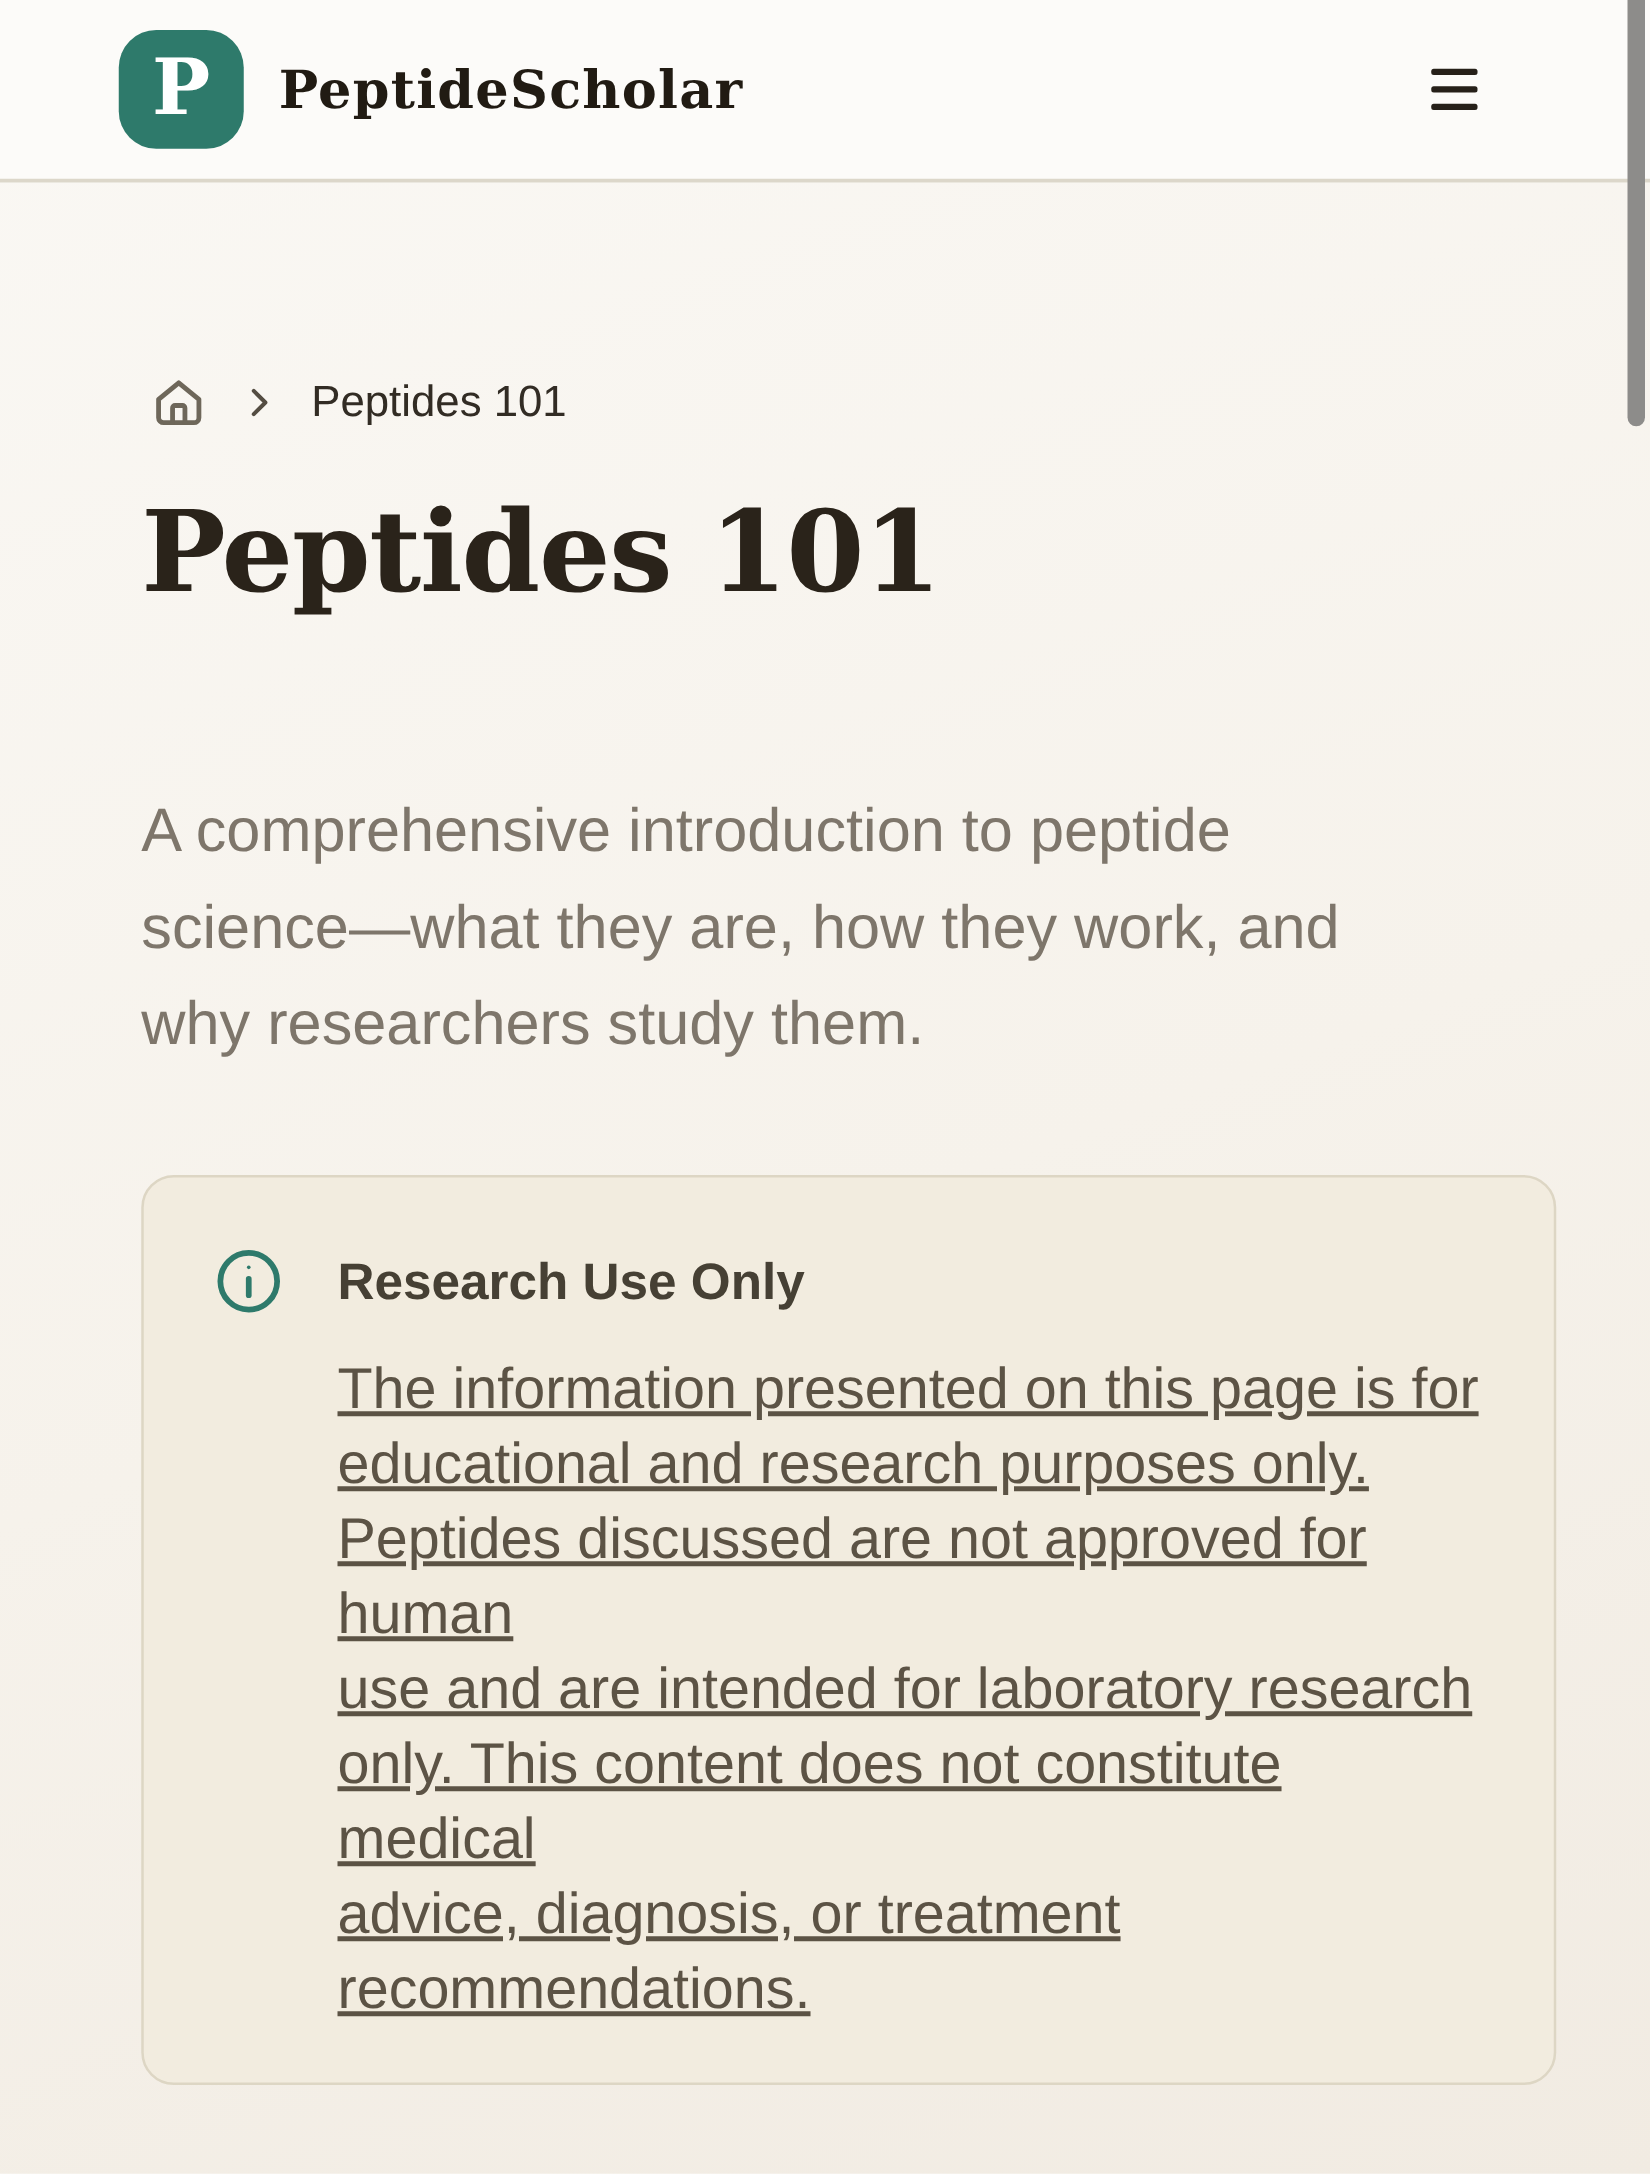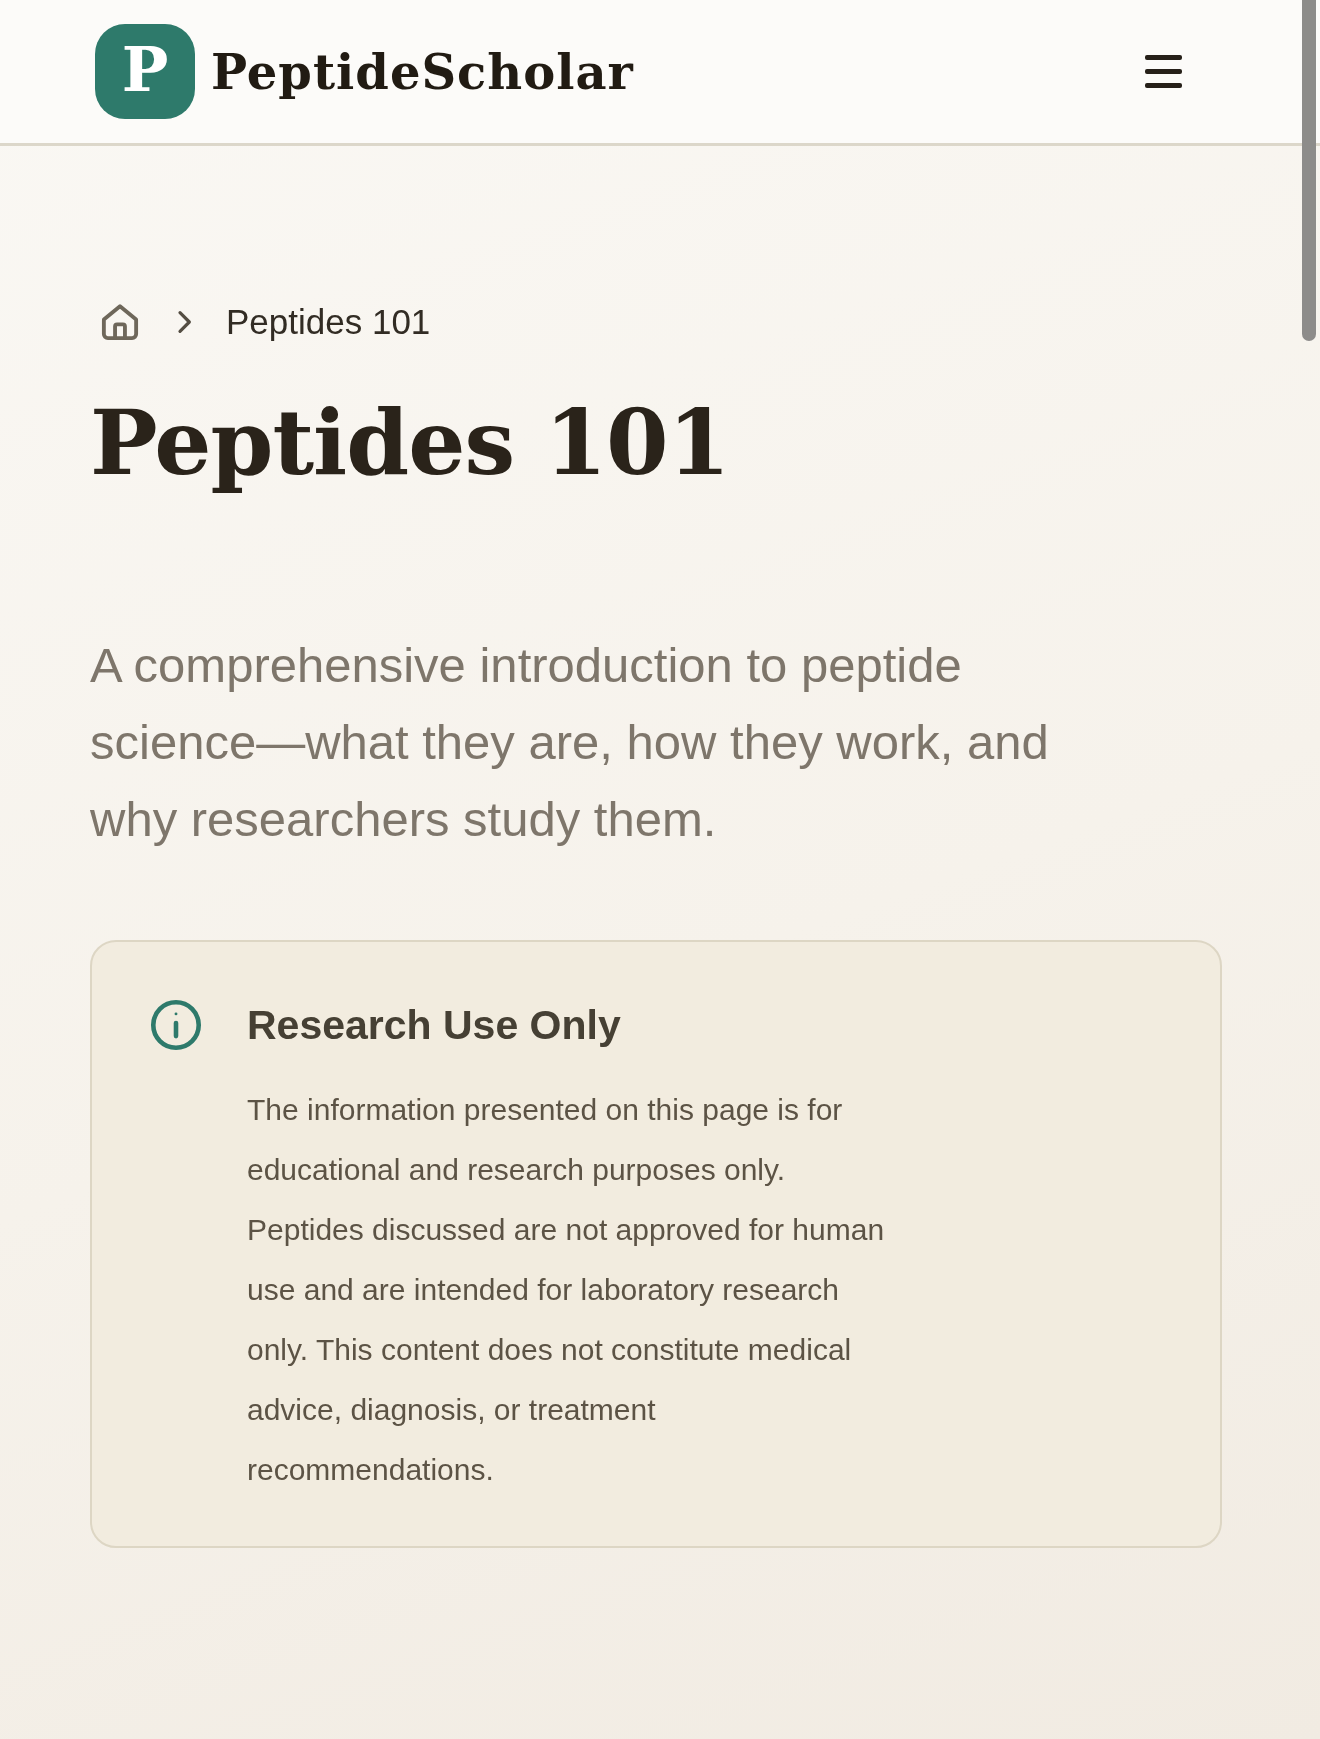--- a/index.html
+++ b/index.html
@@ -35,31 +35,31 @@
     border-bottom:3px solid var(--header-border);
   }
   .logo{
     width:100px;height:95px;border-radius:30px;flex:0 0 auto;
     background:var(--accent);color:#ffffff;
     display:flex;align-items:center;justify-content:center;
     font-family:"DejaVu Serif","Liberation Serif",serif;
     font-weight:700;font-size:62px;line-height:1;padding-bottom:4px;
   }
   .brand{
-    margin-left:16px;
+    margin-left:28px;
     font-family:"DejaVu Serif","Liberation Serif",serif;
-    font-weight:700;font-size:48px;letter-spacing:1px;color:var(--ink);
+    font-weight:700;font-size:42px;letter-spacing:1px;color:var(--ink);
     white-space:nowrap;
   }
   .hamburger{
     margin-left:auto;background:none;border:none;padding:0;cursor:pointer;
     width:37px;display:flex;flex-direction:column;gap:9px;
   }
   .hamburger .bar{display:block;height:5px;width:100%;background:#262019;border-radius:2px;}
-  main{padding:0 98px 0 90px;}
+  main{padding:0 98px 0 113px;}
   .breadcrumb{
     margin-top:154px;display:flex;align-items:center;gap:26px;padding-left:8px;
   }
   .breadcrumb a{display:flex;align-items:center;text-decoration:none;}
   .home-icon{width:44px;height:44px;color:var(--breadcrumb-icon);}
   .chev-icon{width:32px;height:32px;color:var(--breadcrumb-chevron);}
   .crumb-label{font-size:35px;color:var(--breadcrumb-text);}
   h1{
     margin:50px 0 0;font-family:"DejaVu Serif","Liberation Serif",serif;
     font-weight:700;font-size:90px;line-height:97px;color:var(--title-ink);
@@ -76,21 +76,21 @@
     border-radius:26px;
     padding:54px 60px 46px 55px;
   }
   .callout-head{display:flex;align-items:center;gap:42px;}
   .info-icon{width:58px;height:58px;flex:0 0 auto;color:var(--accent);}
   .callout-title{
     margin:0;font-size:41px;line-height:58px;font-weight:700;color:var(--callout-title);
     font-family:"Liberation Sans","DejaVu Sans",sans-serif;
   }
   .callout-body{
-    margin:26px 0 0 100px;font-size:30px;line-height:60px;color:var(--callout-text);
+    margin:26px 0 0 100px;font-size:46px;line-height:60px;color:var(--callout-text);text-decoration:underline;
   }
   .scrollbar-thumb{
     position:absolute;top:0;right:4px;width:14px;height:341px;
     background:var(--scrollbar);border-radius:0 0 8px 8px;
   }
 </style>
 </head>
 <body>
 
 <header>

